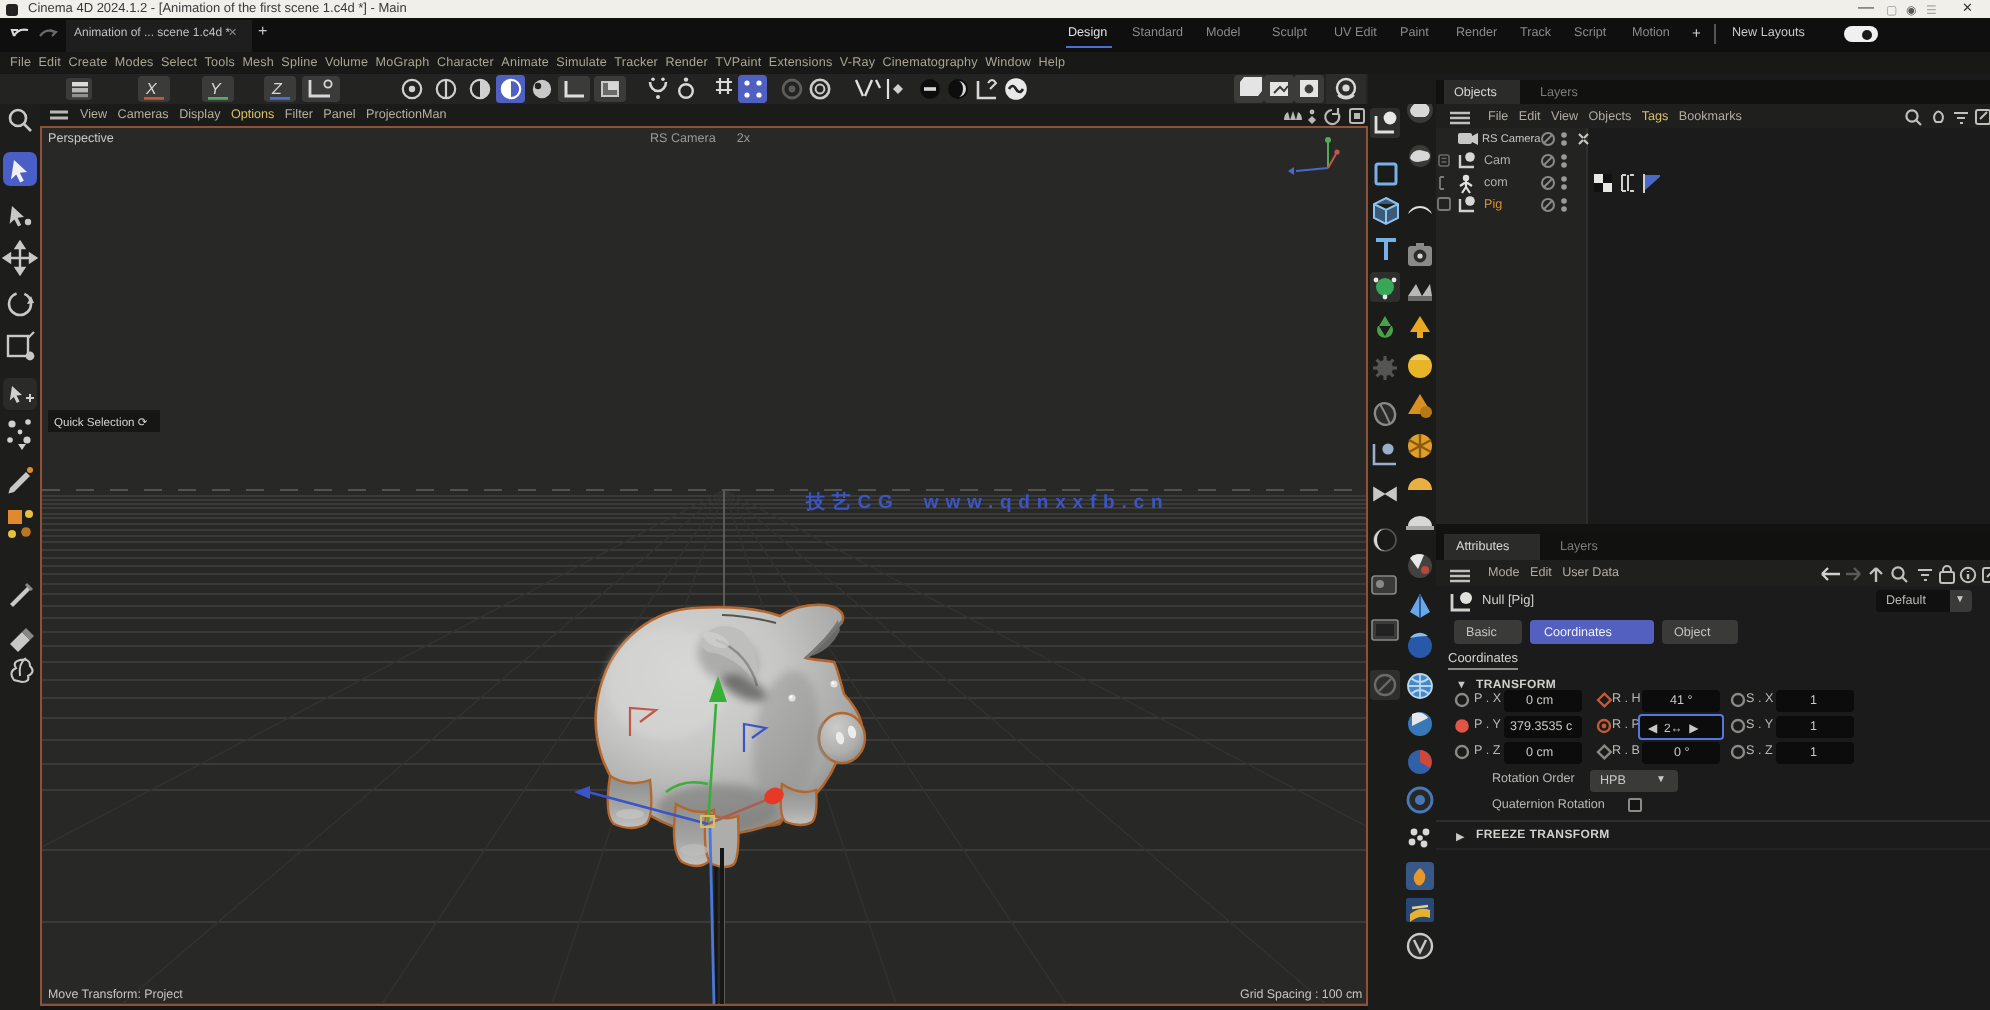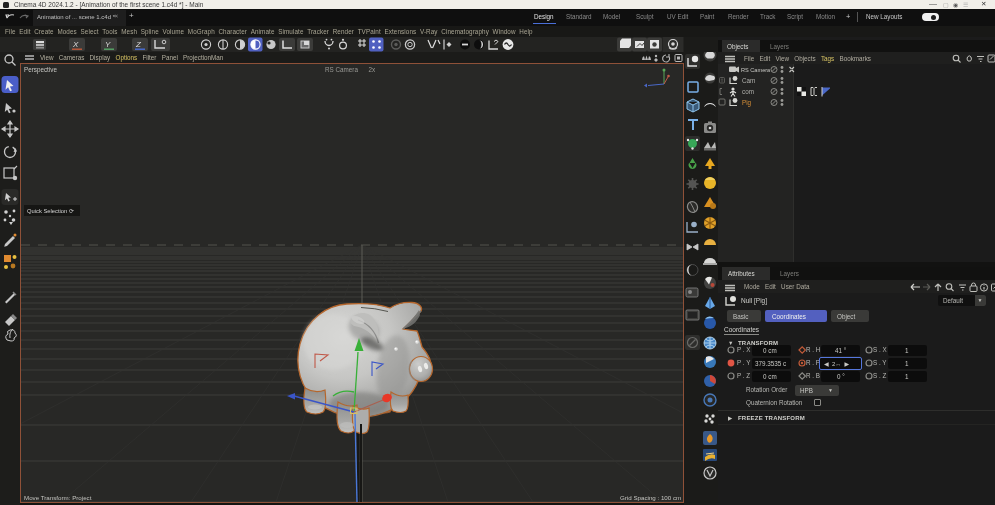--- a/index.html
+++ b/index.html
@@ -240,20 +240,21 @@
     <line x1="341" y1="181" x2="642" y2="438"></line>
         <line x1="341" y1="181" x2="832" y2="438"></line>
   </g>
   <line x1="341" y1="181" x2="341" y2="438" stroke="#62625c" stroke-width="0.9"></line>
 
   <line x1="0" y1="181" x2="662" y2="181" stroke="#53534d" stroke-width="1.1" stroke-dasharray="9 8"></line>
 
   <line x1="337" y1="357" x2="337" y2="438" stroke="#151513" stroke-width="1.6"></line>
 </svg>
 
+<div class="t" style="left:403px;top:245px;font-size:9.5px;font-weight:bold;color:#3c55c4;letter-spacing:3.4px;">技艺CG&nbsp;&nbsp;www.qdnxxfb.cn</div>
 
 <div class="t" style="left:24px;top:66px;font-size:6.3px;color:#c8c8c4;">Perspective</div>
 <div class="t" style="left:325px;top:66px;font-size:6.3px;color:#9a9a96;">RS Camera&nbsp;&nbsp;&nbsp;&nbsp;&nbsp;&nbsp;2x</div>
 
 <div class="abs" style="left:24px;top:205px;width:56px;height:11px;background:#161614;"></div>
 <div class="t" style="left:27px;top:207.5px;font-size:5.8px;color:#d4d4d4;">Quick Selection ⟳</div>
 
 <svg class="abs" style="left:638px;top:66px;" width="36" height="24">
   <line x1="26" y1="18" x2="26" y2="5" stroke="#58a858" stroke-width="1"></line>
       <circle cx="26" cy="4" r="1.5" fill="#58a858"></circle>

